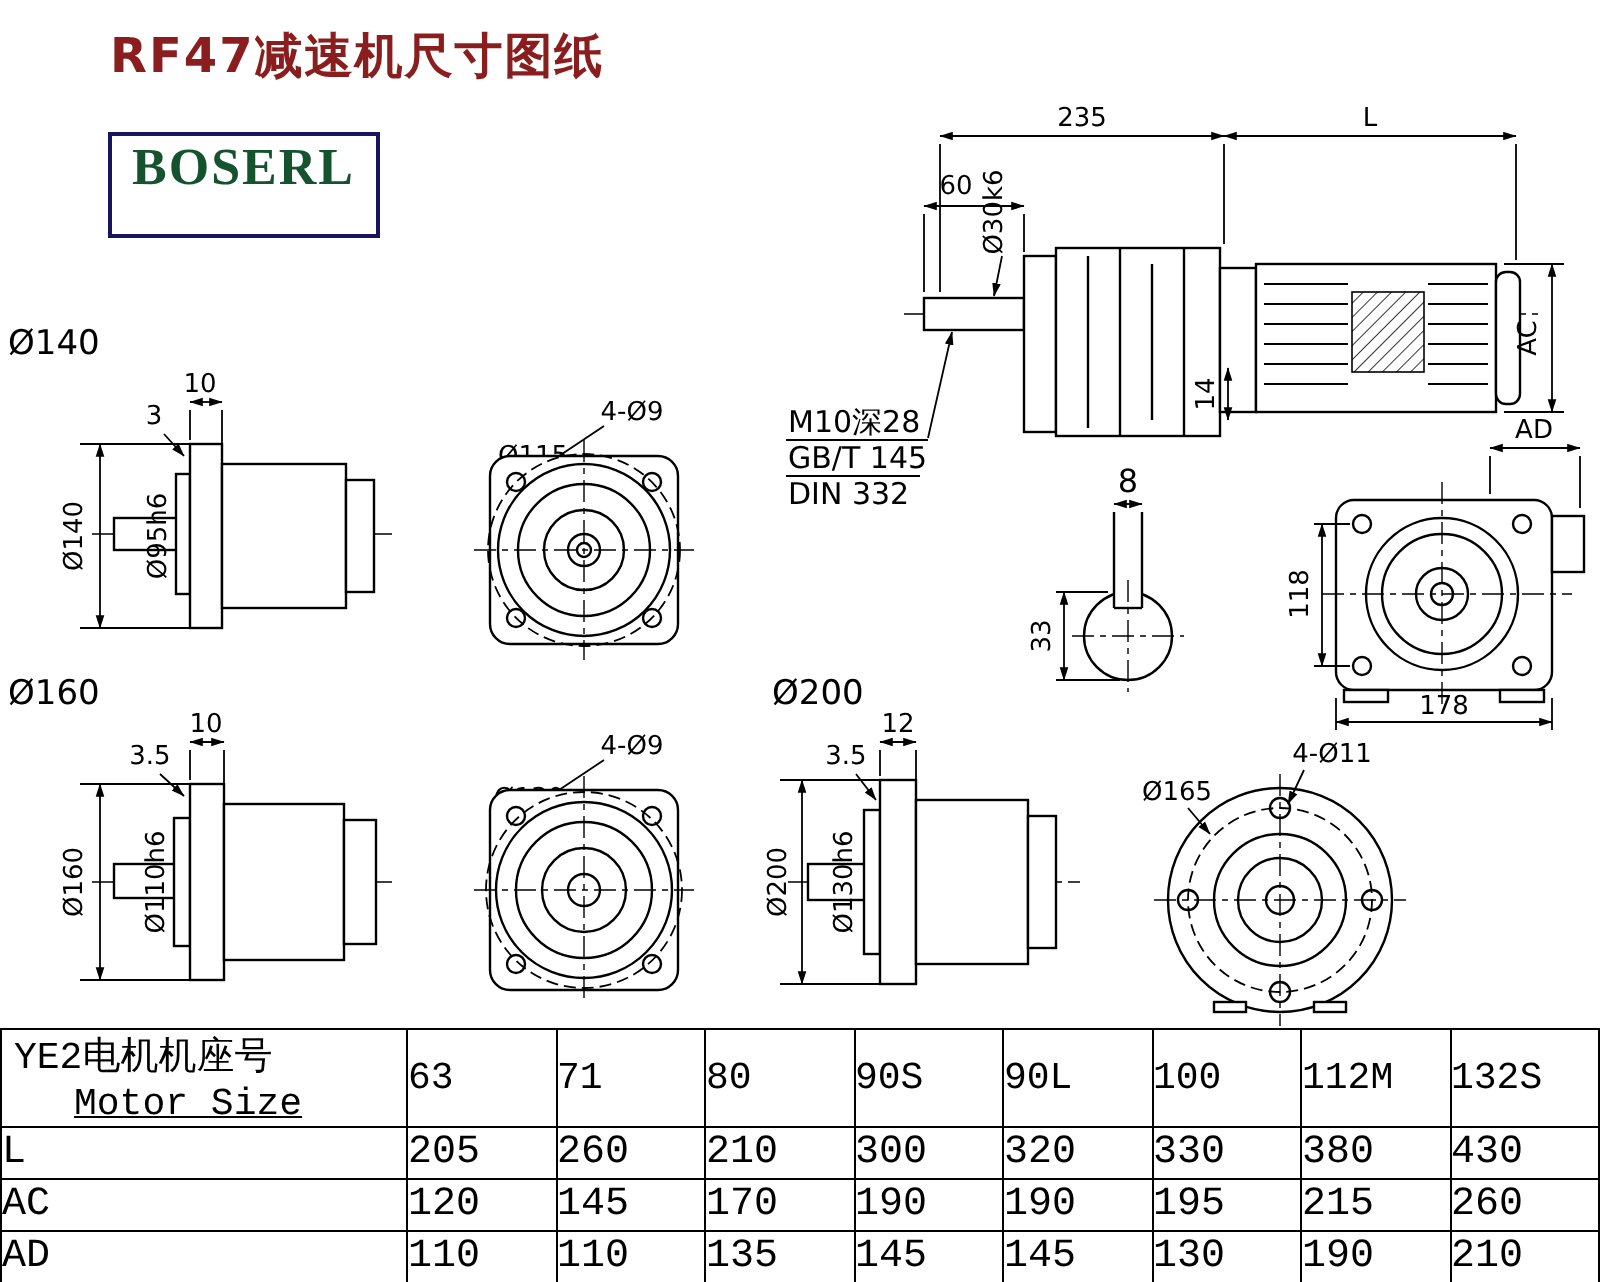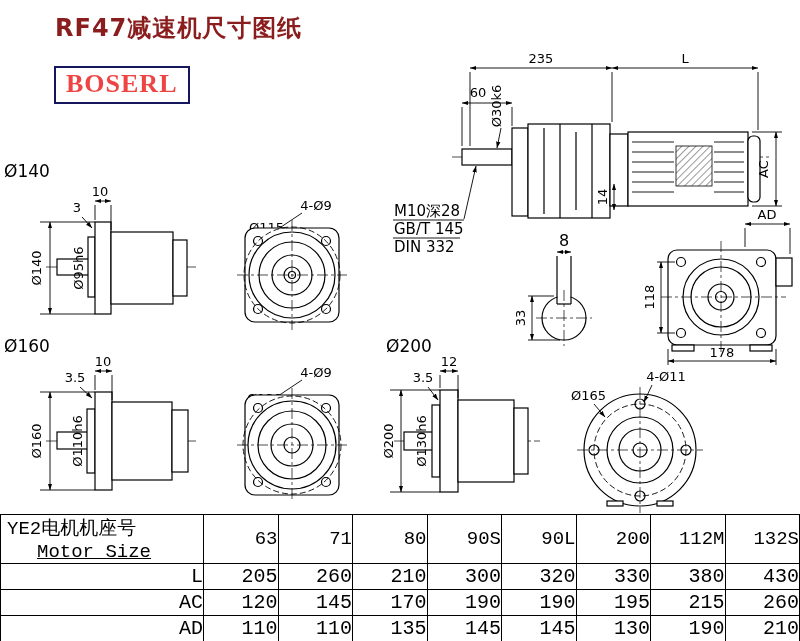--- a/index.html
+++ b/index.html
@@ -3,39 +3,39 @@
 <meta charset="utf-8">
 <style>
   * { margin:0; padding:0; box-sizing:border-box; }
   html,body { width:800px; height:641px; }
   body { background:#fff; font-family:"DejaVu Sans",sans-serif; position:relative; overflow:hidden; }
   .canvas { position:absolute; left:0; top:0; width:800px; height:641px; background:#fff; }
 
   .title { position:absolute; left:55px; top:12px; font-size:24px; font-weight:bold;
            color:#8a1d1d; letter-spacing:1px; font-family:"DejaVu Sans",sans-serif; }
   .logo  { position:absolute; left:54px; top:66px; border:2px solid #16165e; background:#fff;
-           color:#ef4444; font-size:26px; font-weight:bold; padding:1px 10px 3px 10px;
+           color:#14532d; font-size:26px; font-weight:bold; padding:1px 10px 18px 10px;
            font-family:"Liberation Serif",serif; letter-spacing:1px; }
 
   svg.drawing { position:absolute; left:0; top:0; }
   svg text { fill:#000; font-family:"DejaVu Sans",sans-serif; }
   .t13 { font-size:13px; }
   .t15 { font-size:15px; }
   .t16 { font-size:16px; }
   .t17 { font-size:17px; }
   .g  { stroke:#000; stroke-width:1.2; fill:none; }
   .gw { stroke:#000; stroke-width:1.2; fill:#fff; }
   .d  { stroke:#000; stroke-width:0.9; fill:none; }
   .cl { stroke:#000; stroke-width:0.7; fill:none; stroke-dasharray:11 3 3 3; }
   .bc { stroke:#000; stroke-width:0.9; fill:none; stroke-dasharray:6 3; }
 
   table.dim-table { position:absolute; left:0; top:514px; width:800px; border-collapse:collapse;
                     table-layout:fixed; font-family:"Liberation Mono","DejaVu Sans",monospace; }
   table.dim-table col.c-first { width:203px; }
-  table.dim-table th, table.dim-table td { border:1px solid #000; text-align:right;
+  table.dim-table th, table.dim-table td { border:1px solid #000; text-align:left;
                     font-weight:normal; color:#000; background:#fff; }
   table.dim-table td { font-size:20px; height:26px; }
   table.dim-table tr.hdr th { height:47px; font-size:19px; }
   table.dim-table th.mhead { text-align:left; padding-left:6px; }
   table.dim-table th.mhead .en { text-align:left; padding-left:30px;text-decoration:underline; }
 </style>
 </head>
 <body>
 
 <div class="canvas">
@@ -301,21 +301,21 @@
       <tr class="hdr">
         <th class="mhead">
           <div class="cn">YE2电机机座号</div>
           <div class="en">Motor Size</div>
         </th>
         <th>63</th>
         <th>71</th>
         <th>80</th>
         <th>90S</th>
         <th>90L</th>
-        <th>200</th>
+        <th>100</th>
         <th>112M</th>
         <th>132S</th>
       </tr>
       <tr>
         <td>L</td>
         <td>205</td>
         <td>260</td>
         <td>210</td>
         <td>300</td>
         <td>320</td>

